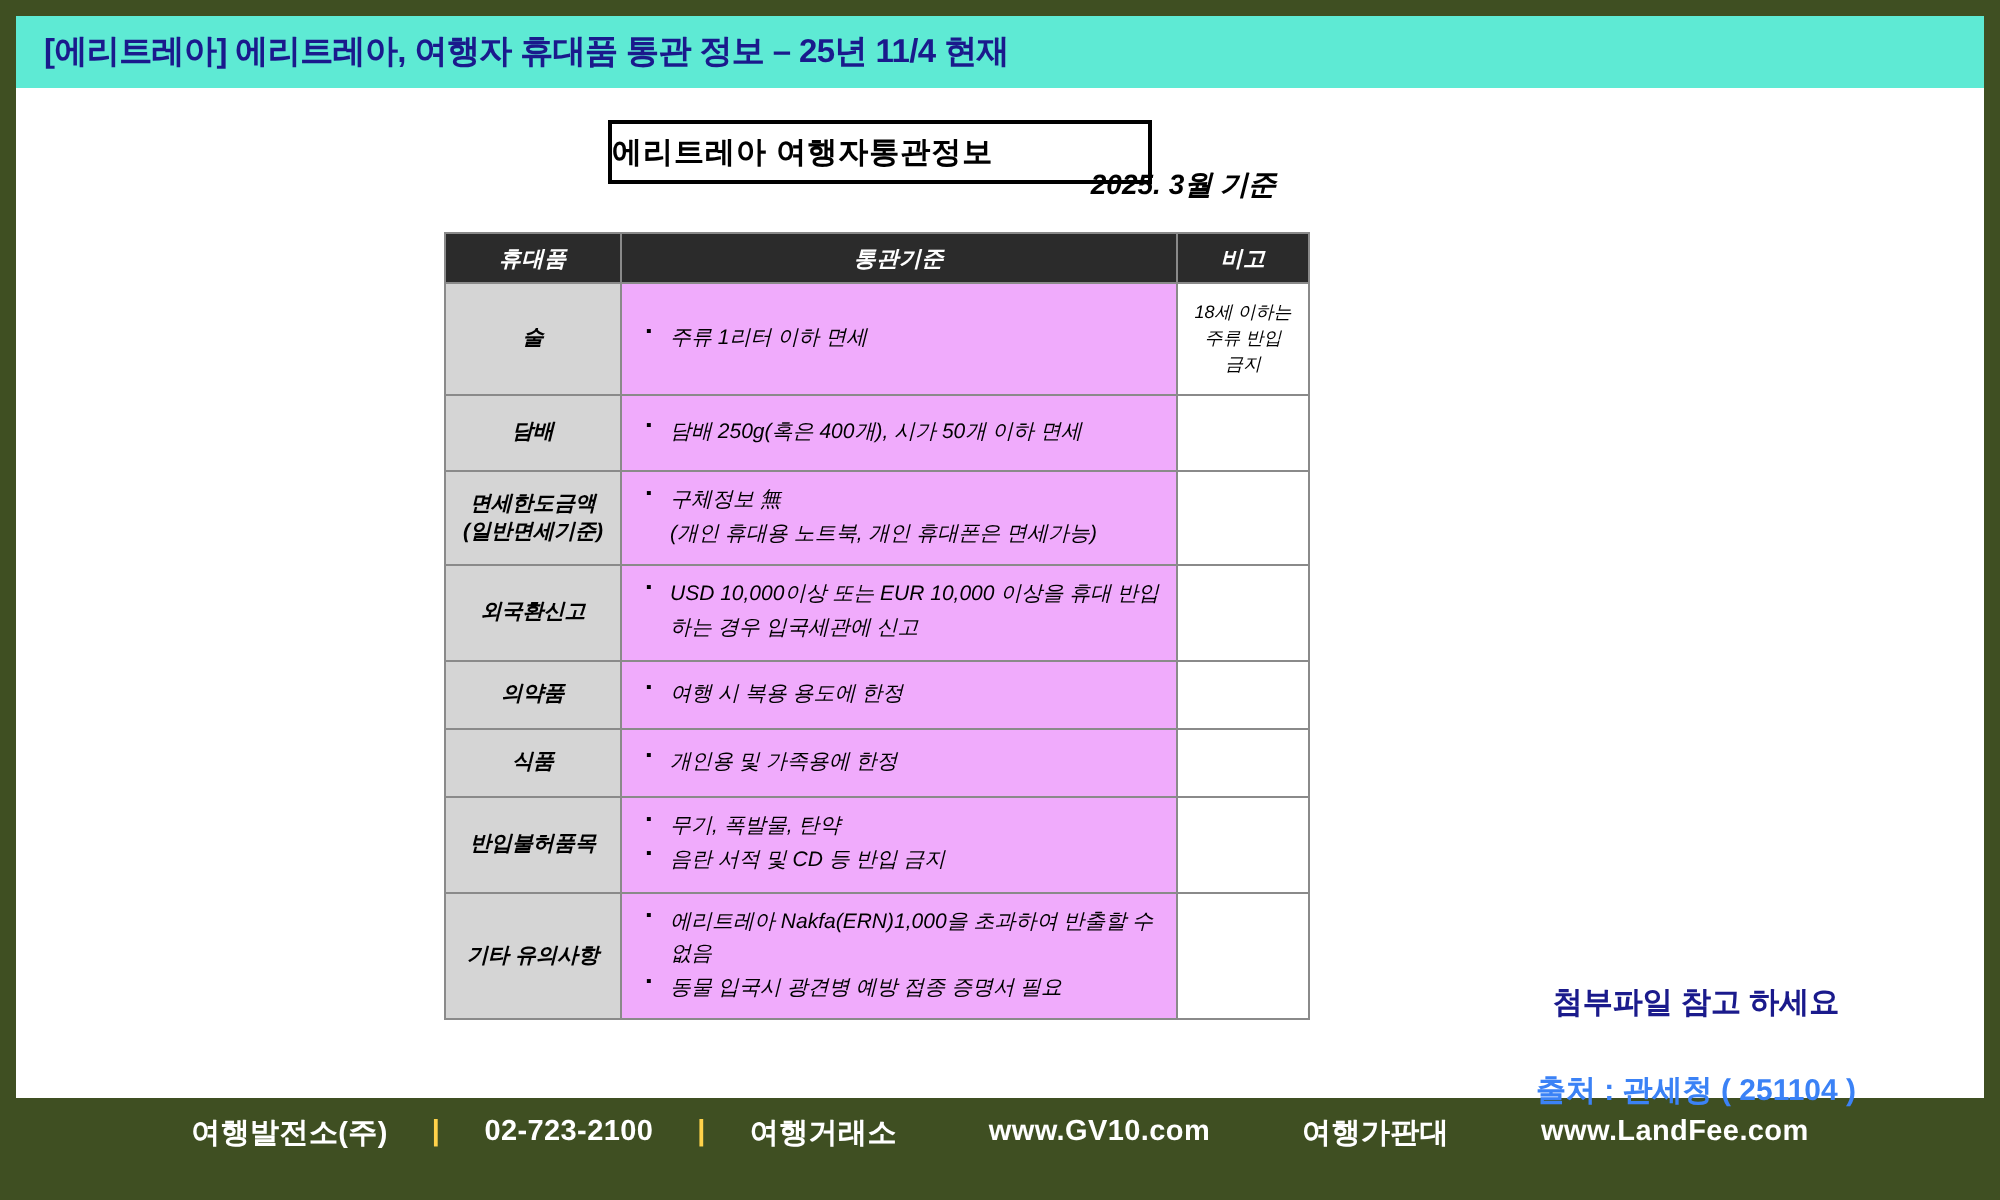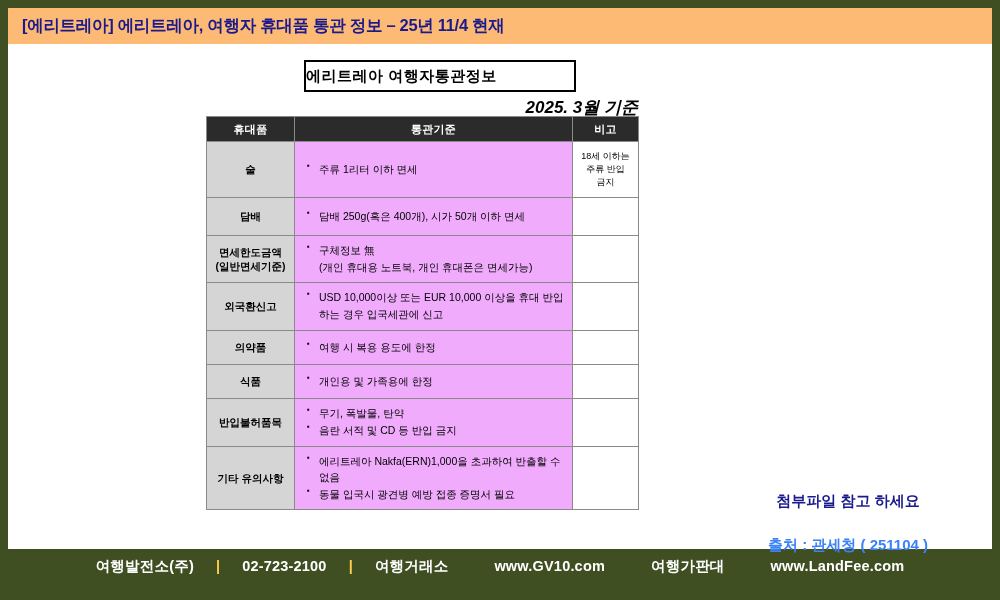--- a/index.html
+++ b/index.html
@@ -16,21 +16,21 @@
   .page {
     position: relative;
     width: 1000px;
     height: 600px;
     background: #3f4f22;
     box-sizing: border-box;
     padding: 8px 8px 0 8px;
   }
   .header-bar {
     height: 36px;
-    background: #fdba74;
+    background: #5eead4;
     display: flex;
     align-items: center;
     padding-left: 14px;
     box-sizing: border-box;
   }
   .header-title {
     color: #1a1a8c;
     font-size: 16.5px;
     font-weight: bold;
     letter-spacing: -0.3px;
@@ -56,33 +56,34 @@
   }
   .doc-title {
     font-size: 15px;
     font-weight: bold;
     color: #000;
     letter-spacing: 0.5px;
   }
   .doc-date {
     position: absolute;
     right: 354px;
-    top: 52px;
-    font-size: 17px;
+    top: 40px;
+    font-size: 14px;
     font-weight: bold;
     font-style: italic;
     color: #000;
   }
   table.customs {
     position: absolute;
-    left: 198px;
+    left: 214px;
     top: 72px;
     width: 432px;
     border-collapse: collapse;
     table-layout: fixed;
+    font-style: italic;
   }
   table.customs th, table.customs td {
     border: 1px solid #8a8a8a;
     vertical-align: middle;
   }
   table.customs thead th {
     background: #2b2b2b;
     color: #ffffff;
     font-size: 11px;
     font-weight: bold;

